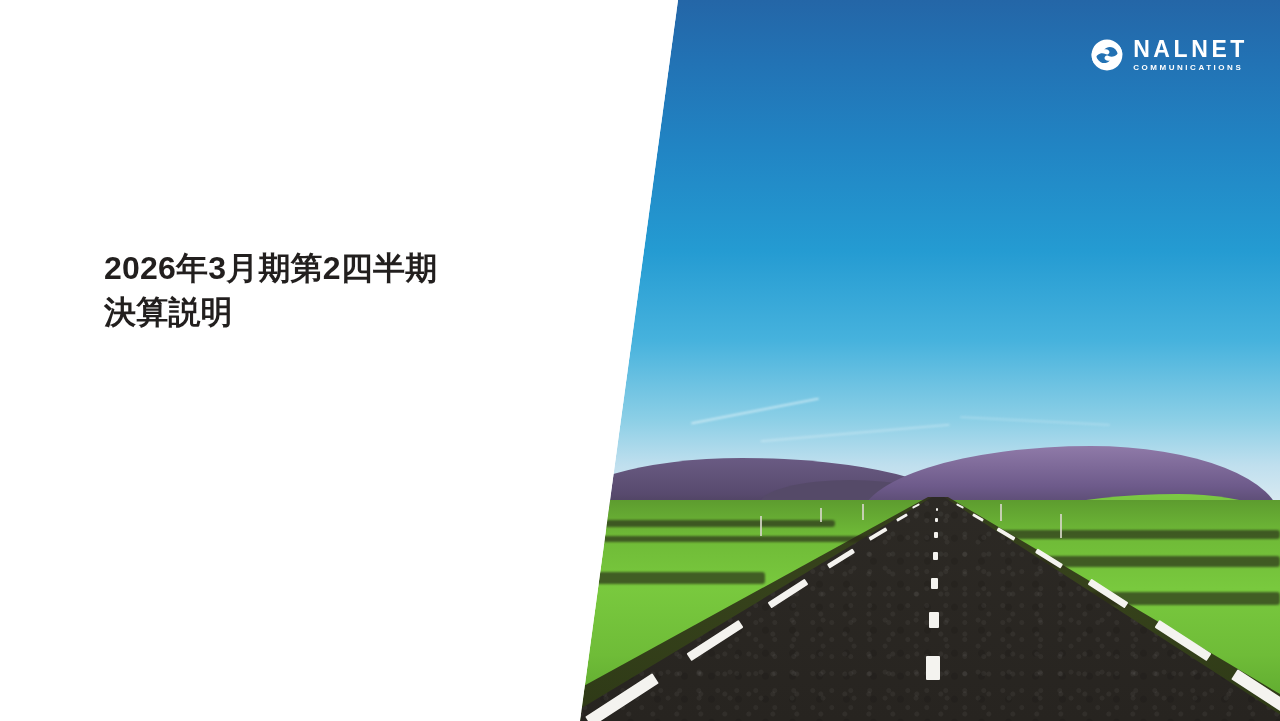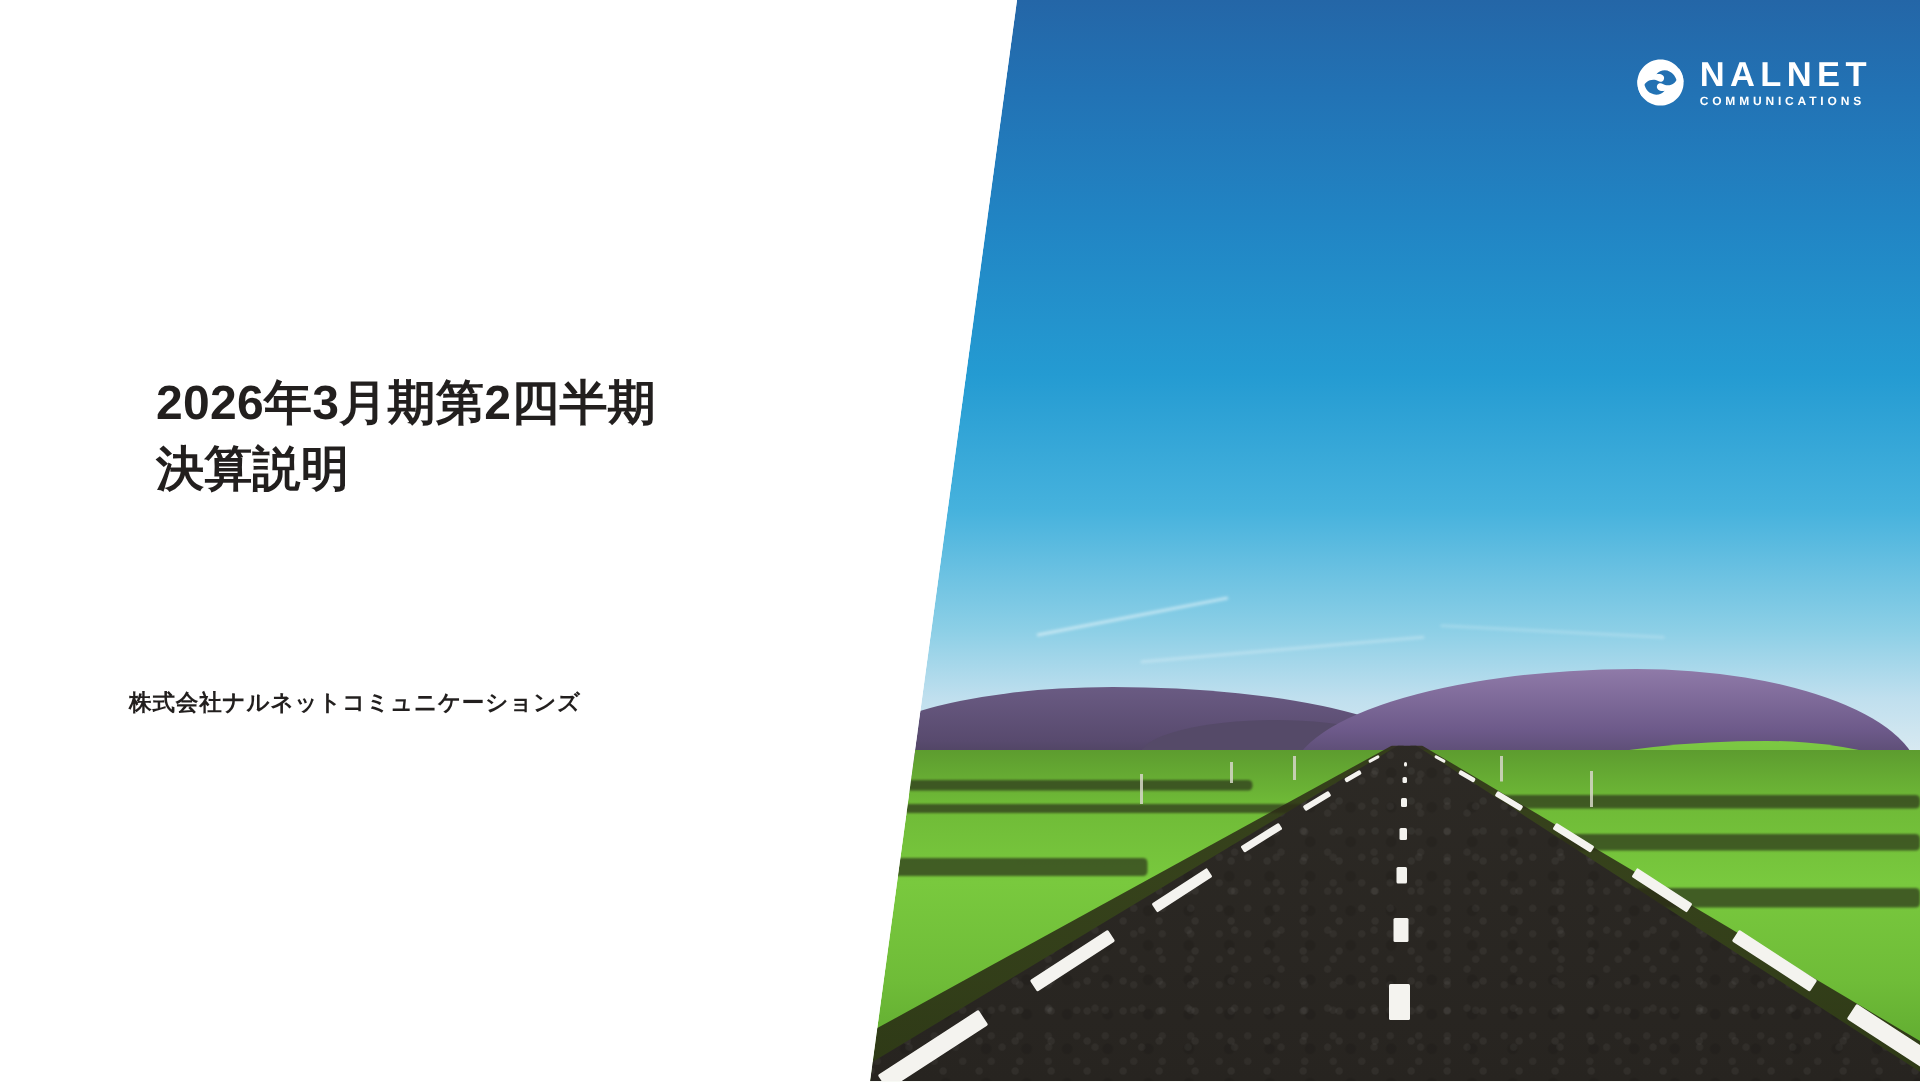--- a/index.html
+++ b/index.html
@@ -347,16 +347,15 @@
         <span class="logo-name">NALNET</span>
         <span class="logo-sub">COMMUNICATIONS</span>
       </span>
     </div>
 
   </div>
 
   <div class="left-pane" style="clip-path: polygon(0px 0px, 678px 0px, 580px 721px, 0px 721px); -webkit-clip-path: polygon(0px 0px, 678px 0px, 580px 721px, 0px 721px); width:680px;">
     <div class="deck-title">2026年3月期第2四半期
 決算説明</div>
-    <div class="company-name">株式会社ナルネットコミュニケーションズ</div>
   </div>
 
 </div>
 
 </body></html>

